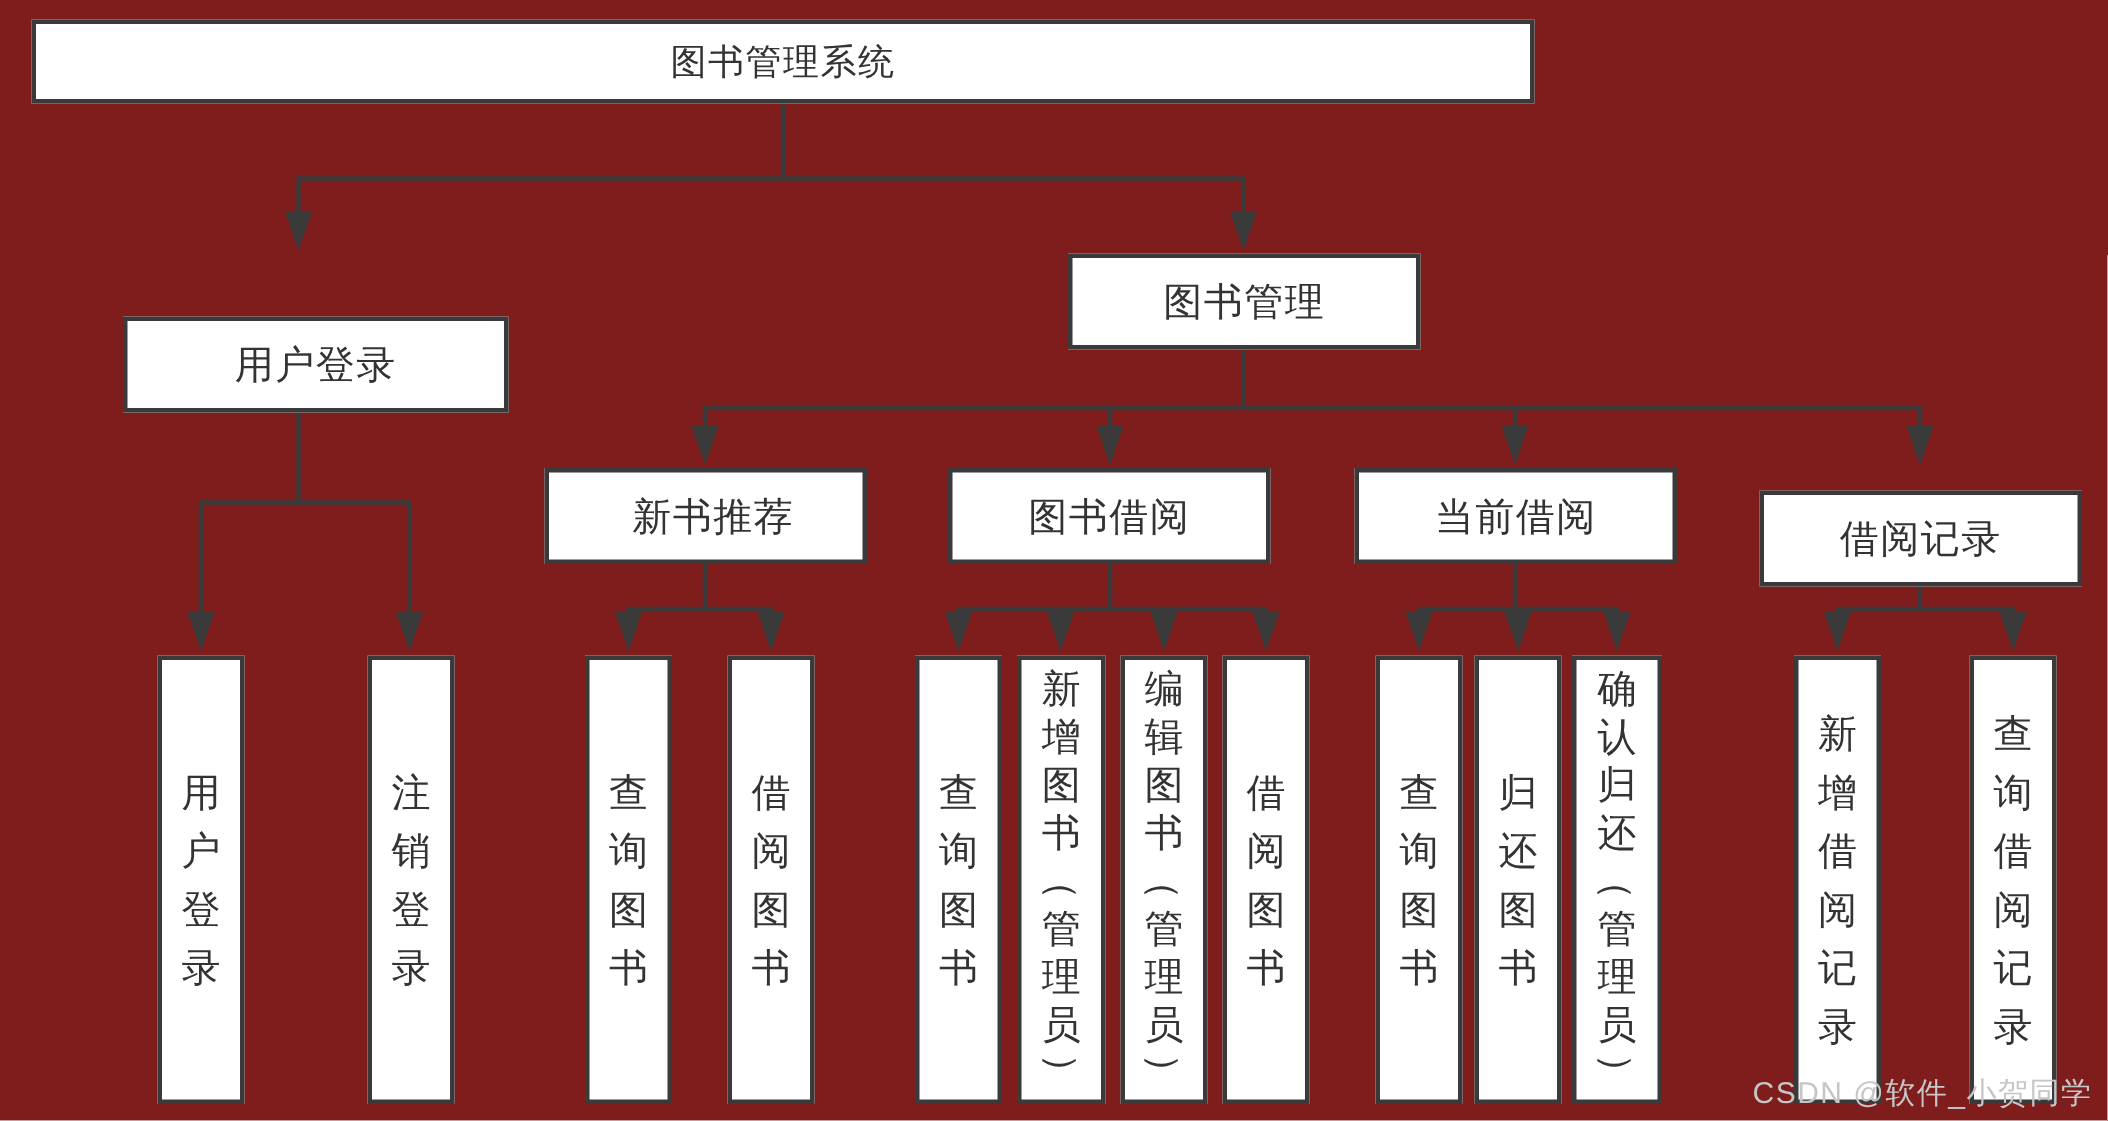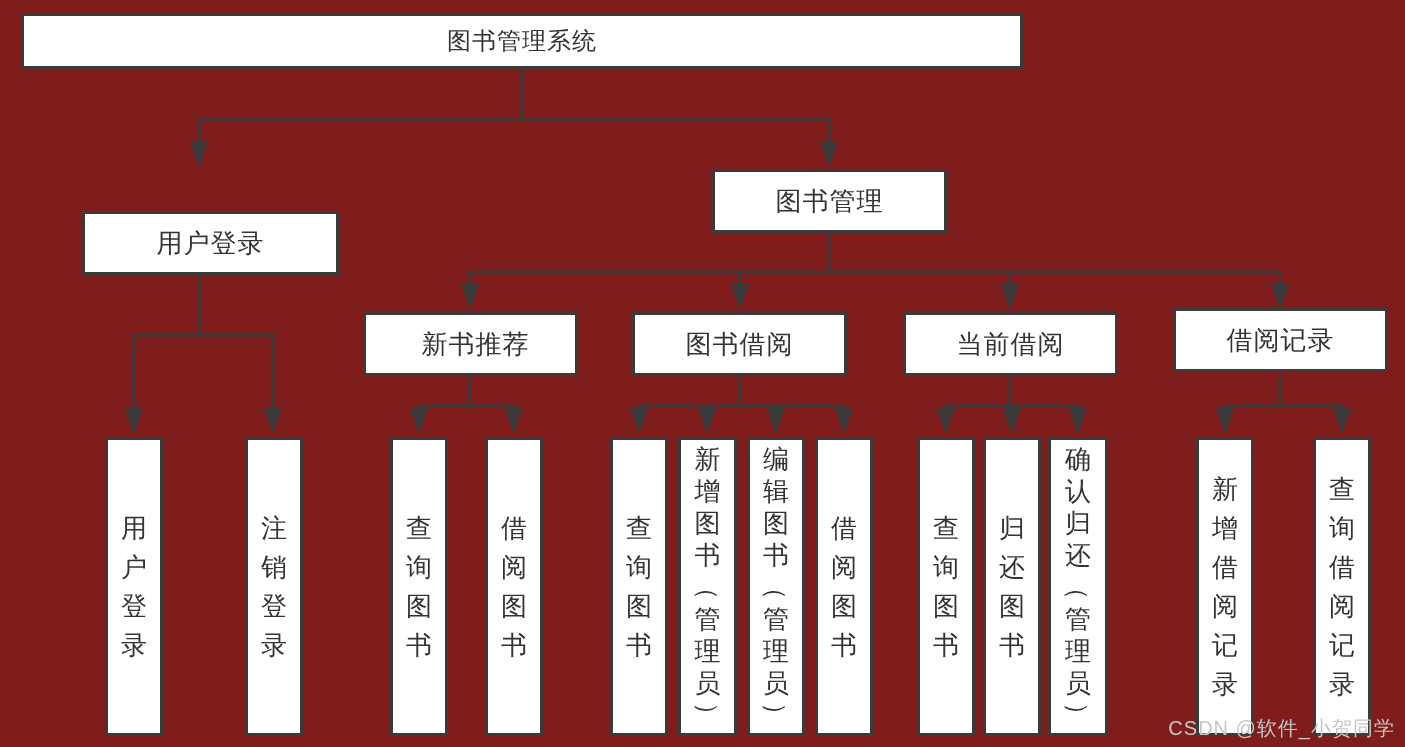--- a/index.html
+++ b/index.html
@@ -136,21 +136,21 @@
   </svg>
 
   <div class="node h-node root-node" style="left:21px; top:13px; width:1002px; height:56px;">图书管理系统</div>
 
   <div class="node h-node" style="left:82px; top:180px; width:257px; height:64px;margin-top:31px;">用户登录</div>
   <div class="node h-node" style="left:712px; top:169px; width:235px; height:64px;text-align:center;">图书管理</div>
 
   <div class="node h-node" style="left:363px; top:312px; width:215px; height:64px;padding-left:10px;">新书推荐</div>
   <div class="node h-node" style="left:632px; top:312px; width:215px; height:64px;">图书借阅</div>
   <div class="node h-node" style="left:903px; top:312px; width:215px; height:64px;">当前借阅</div>
-  <div class="node h-node" style="left:1173px; top:308px; width:215px; height:64px;text-align:right;">借阅记录</div>
+  <div class="node h-node" style="left:1173px; top:327px; width:215px; height:64px;text-align:right;">借阅记录</div>
 
   <div class="node v-node" style="left:105px; top:437px; width:58px; height:299px;">
       <span class="vchar">用</span>
       <span class="vchar">户</span>
       <span class="vchar">登</span>
       <span class="vchar">录</span>
     </div>
   <div class="node v-node" style="left:245px; top:437px; width:58px; height:299px;">
       <span class="vchar">注</span>
       <span class="vchar">销</span>

